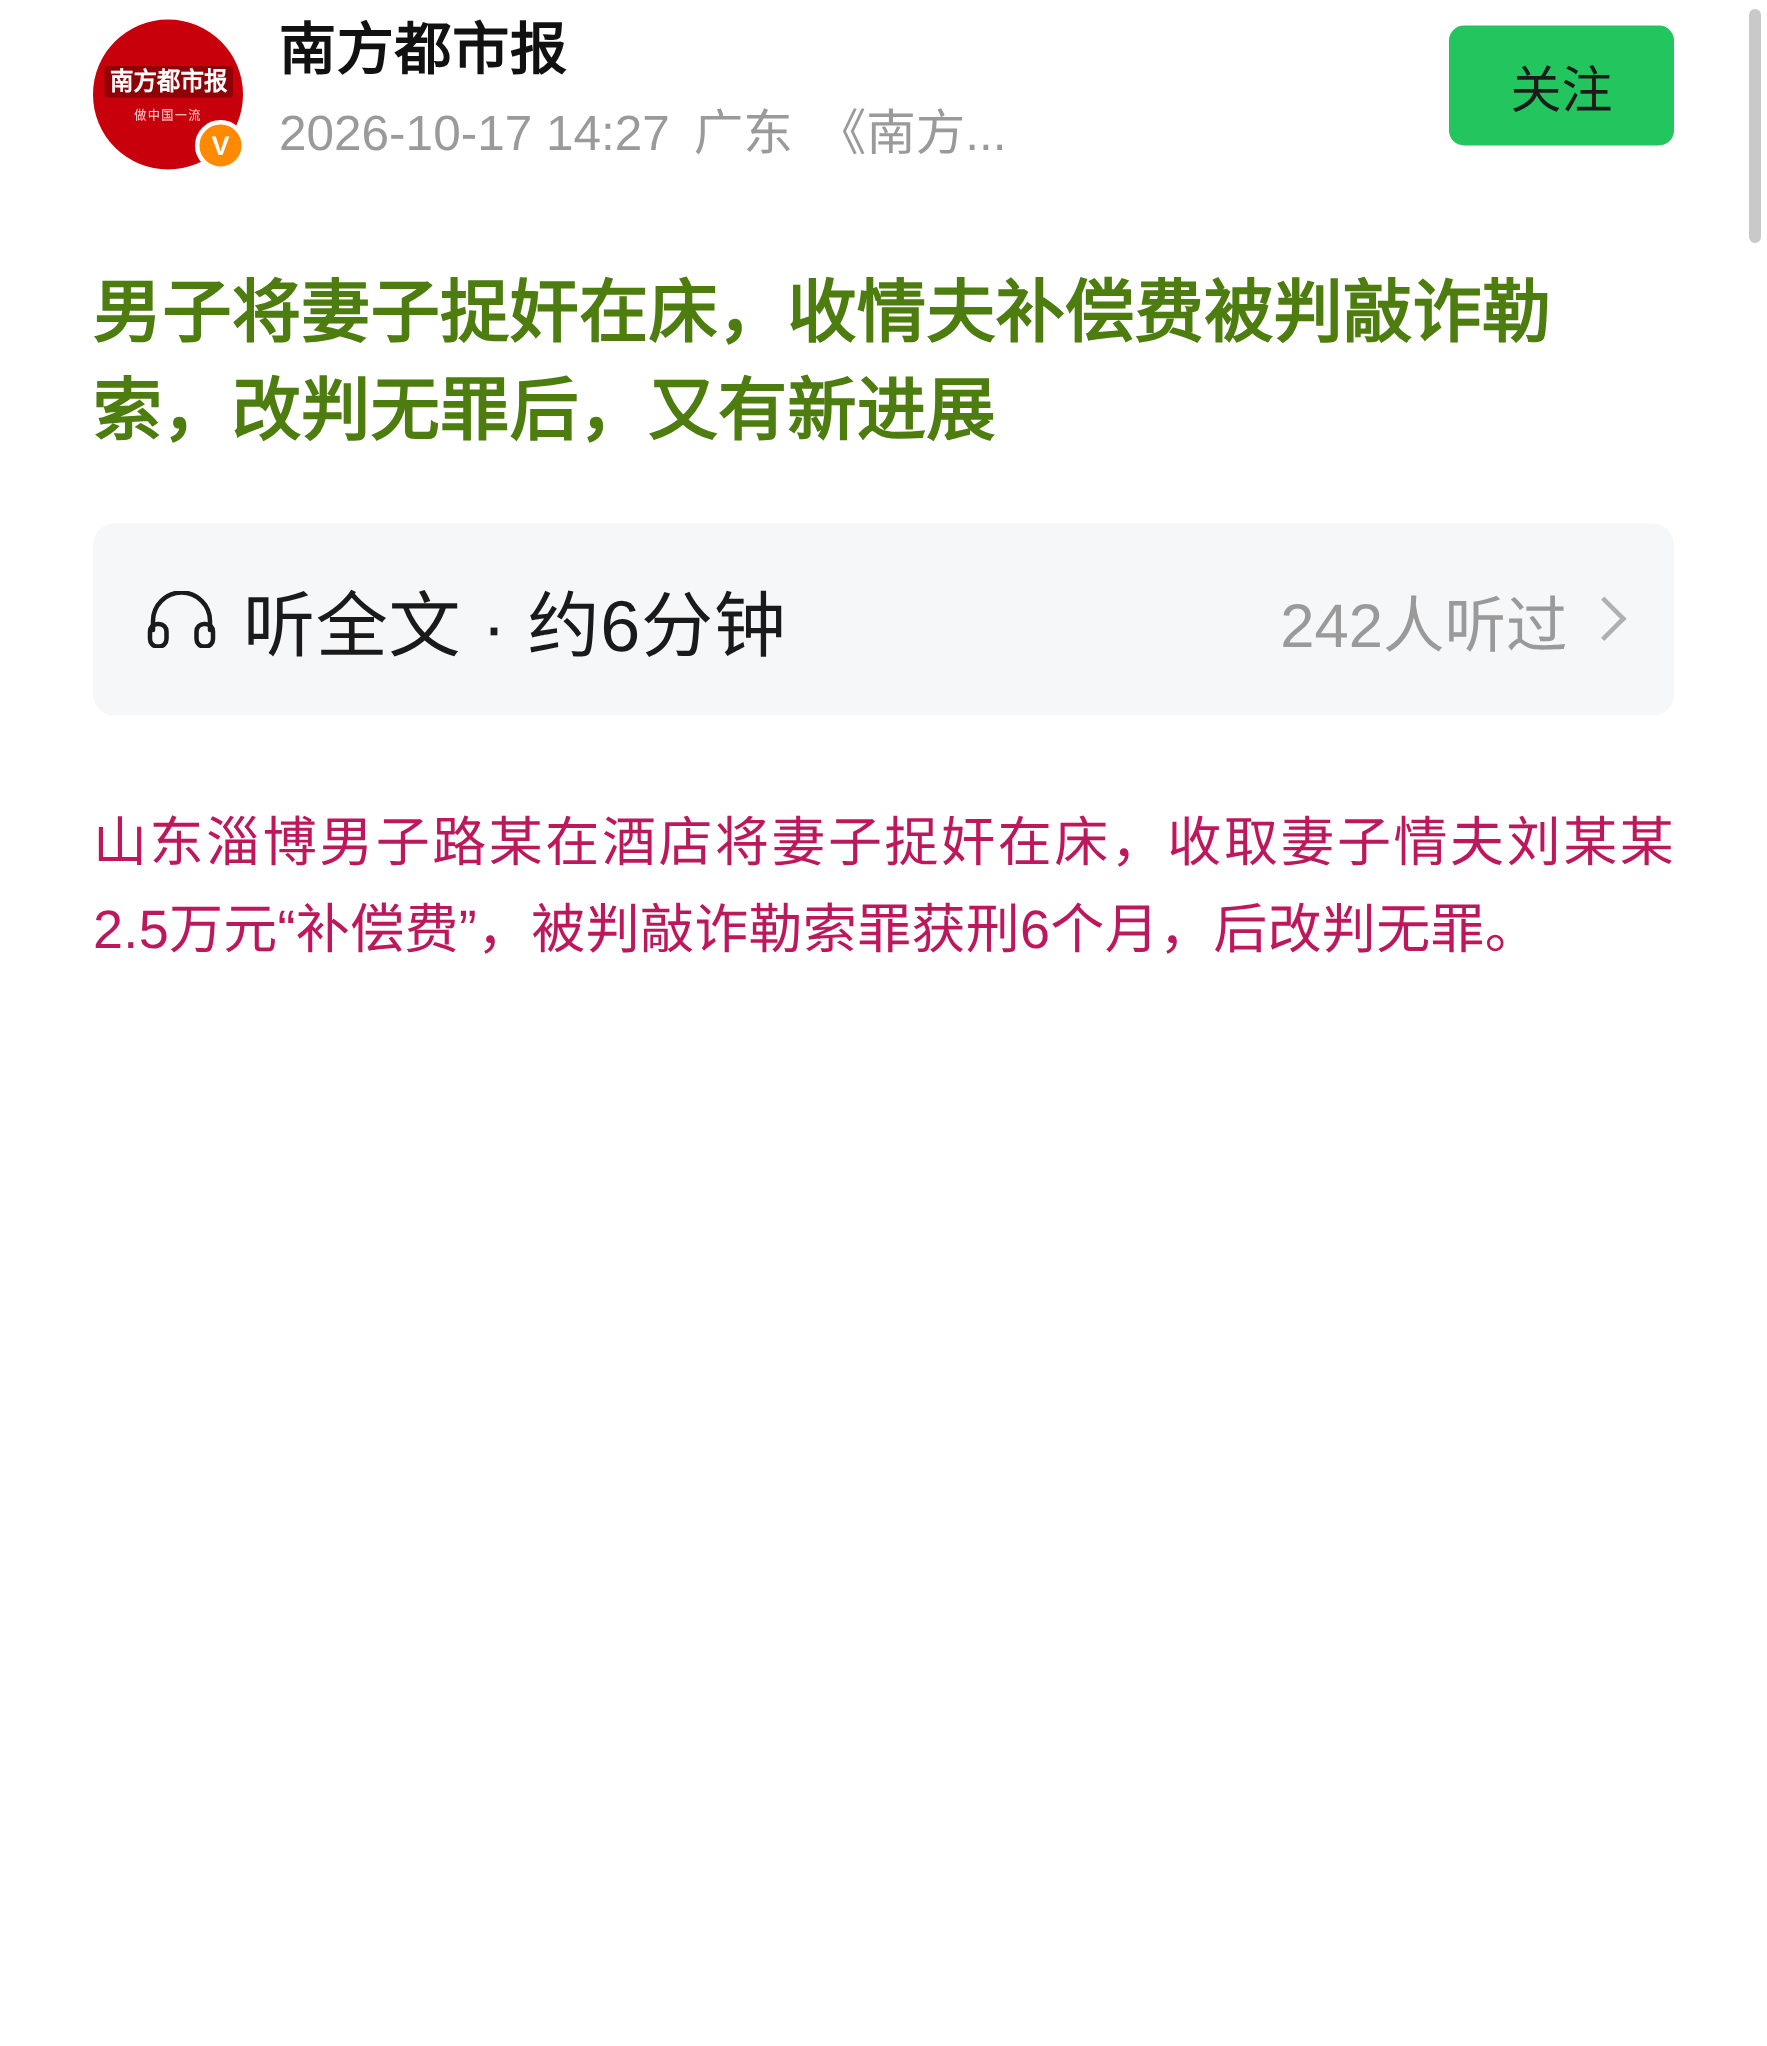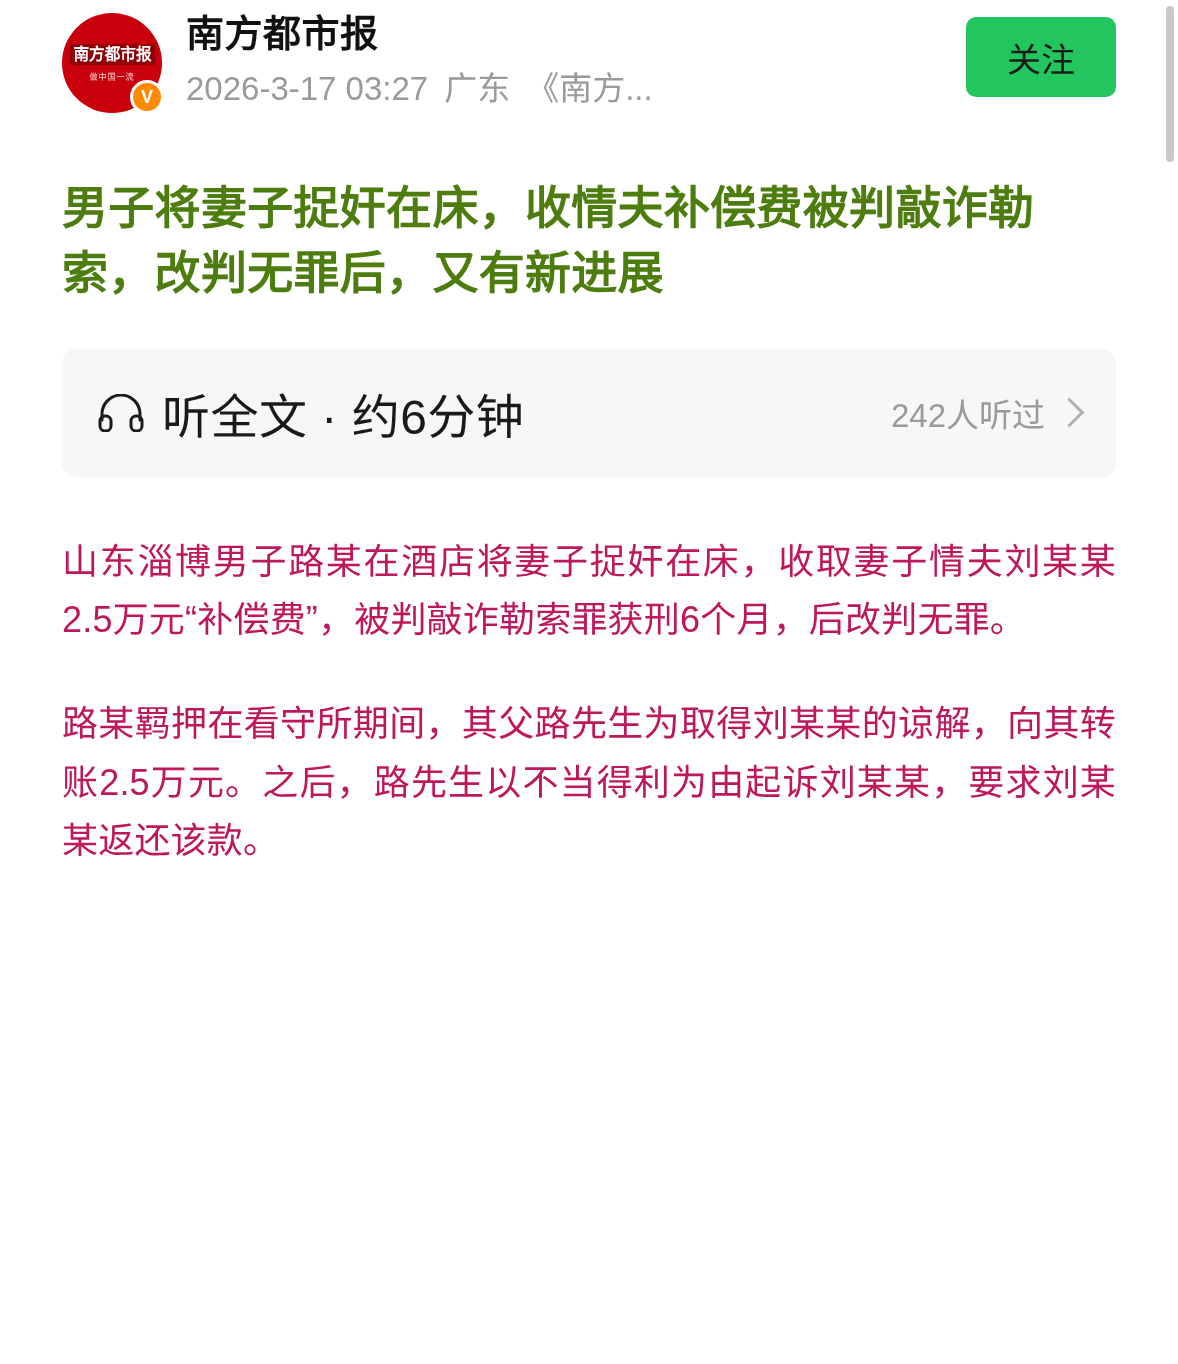--- a/index.html
+++ b/index.html
@@ -170,21 +170,21 @@
     font-size: 48px;
     color: #1a1a1a;
     letter-spacing: 0.5px;
   }
   .audio-right {
     display: flex;
     align-items: center;
     color: #9a9a9a;
   }
   .audio-count {
-    font-size: 33px;
+    font-size: 41px;
     color: #9a9a9a;
     margin-left: 28px;
   }
   .chevron {
     margin-left: 14px;
     width: 18px;
     height: 18px;
     border-top: 3px solid #b0b0b0;
     border-right: 3px solid #b0b0b0;
     transform: rotate(45deg);
@@ -232,21 +232,21 @@
       <div class="avatar">
         <div class="logo-main">南方都市报</div>
         <div class="logo-sub">做中国一流</div>
       </div>
       <div class="verify-badge">V</div>
     </div>
 
     <div class="head-text">
       <div class="account-name">南方都市报</div>
       <div class="meta-line">
-        <span>2026-3-17 03:27</span><span class="meta-sep"></span><span>广东</span><span class="meta-sep"></span><span>《南方...</span>
+        <span>2026-10-17 14:27</span><span class="meta-sep"></span><span>广东</span><span class="meta-sep"></span><span>《南方...</span>
       </div>
     </div>
 
     <button class="follow-btn">关注</button>
   </div>
 
   <h1 class="article-title">男子将妻子捉奸在床，收情夫补偿费被判敲诈勒索，改判无罪后，又有新进展</h1>
 
   <div class="audio-bar">
     <div class="audio-left">
@@ -258,20 +258,19 @@
       <span class="audio-label">听全文 · 约6分钟</span>
     </div>
     <div class="audio-right">
       <span class="audio-count">242人听过</span>
       <span class="chevron"></span>
     </div>
   </div>
 
   <div class="article-body">
     <p>山东淄博男子路某在酒店将妻子捉奸在床，收取妻子情夫刘某某2.5万元“补偿费”，被判敲诈勒索罪获刑6个月，后改判无罪。</p>
-    <p>路某羁押在看守所期间，其父路先生为取得刘某某的谅解，向其转账2.5万元。之后，路先生以不当得利为由起诉刘某某，要求刘某某返还该款。</p>
   </div>
 
   <div class="scrollbar-track">
     <div class="scrollbar-thumb"></div>
   </div>
 
 </div>
 
 </body></html>

